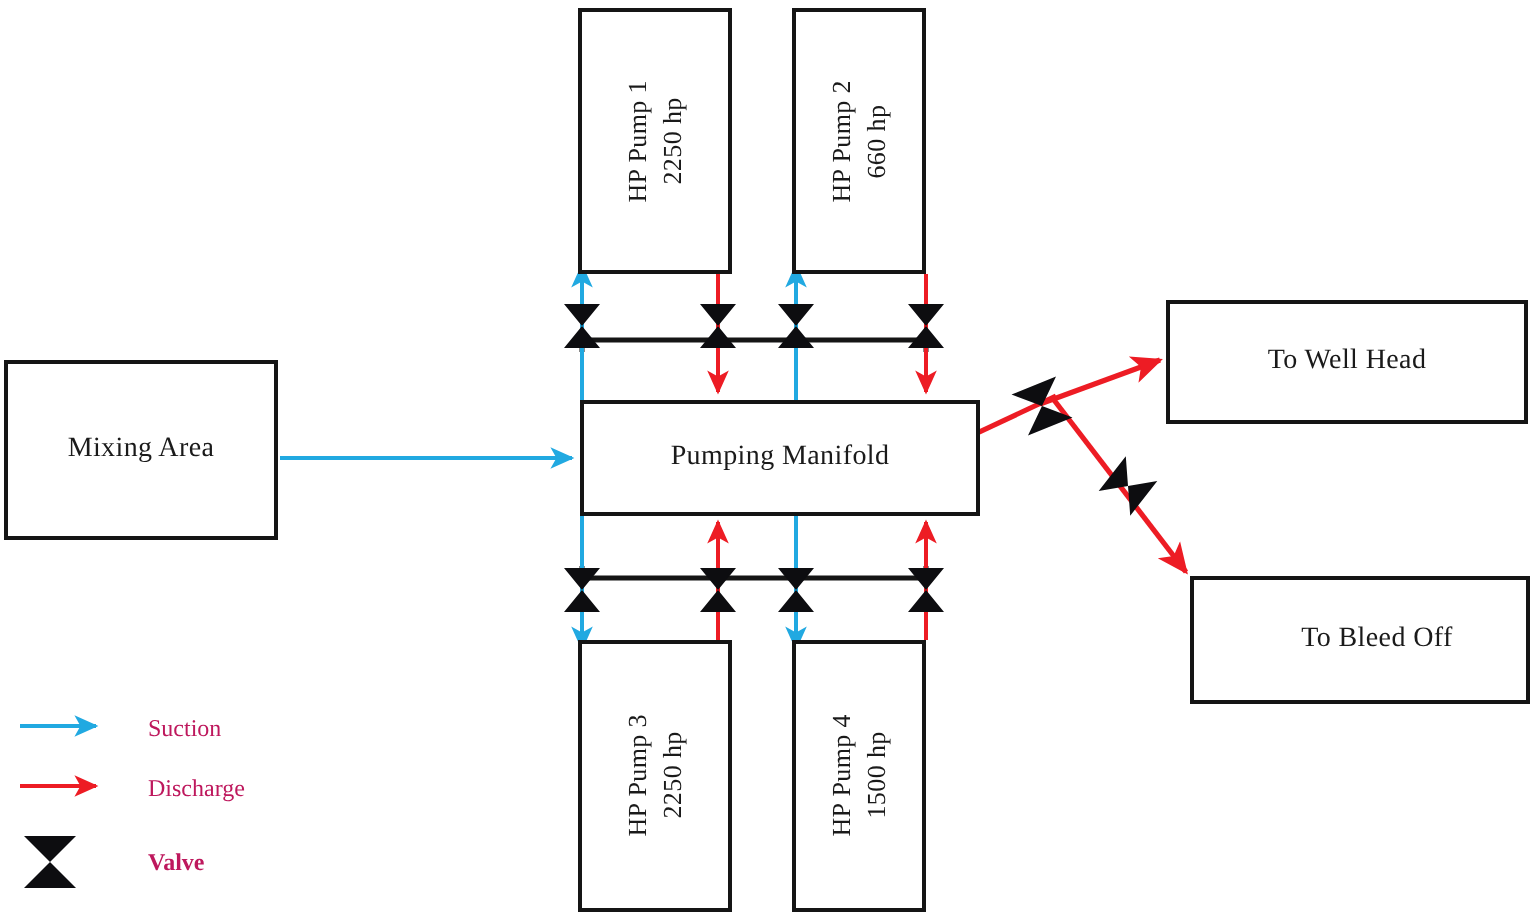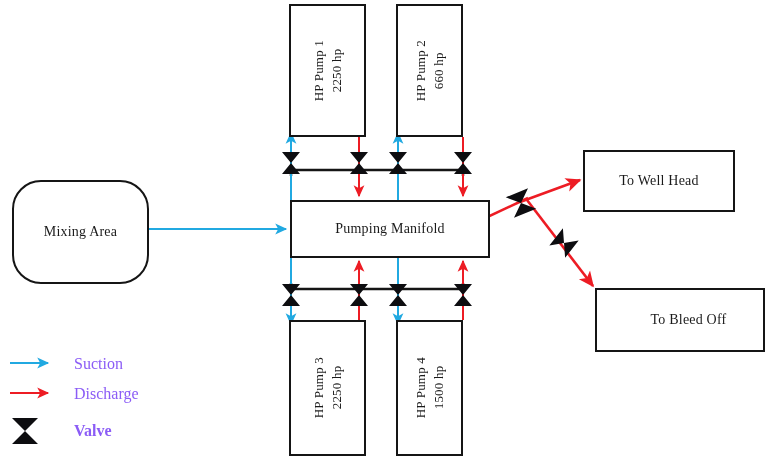--- a/index.html
+++ b/index.html
@@ -53,22 +53,22 @@
     top: 350px;
     width: 200px;
   }
   .legend-row {
     position: absolute;
     height: 22px;
     display: flex;
     align-items: center;
   }
   .legend-text {
-    font-size: 16px;
-    color: #8b5cf6;
+    font-size: 12px;
+    color: #be185d;
     margin-left: 10px;
     white-space: nowrap;
   }
 </style>
 </head>
 <body>
 
 <div id="diagram-root">
 
   <svg id="vector-layer" viewBox="0 0 767 458">
@@ -142,29 +142,29 @@
       <path d="M553,233 L575,233 L564,243 Z M553,253 L575,253 L564,243 Z" fill="#0d0d10"></path>
     </g>
 
     <line x1="10" y1="363" x2="48" y2="363" stroke="#21a9e1" stroke-width="2" marker-end="url(#arrow-blue)"></line>
     <line x1="10" y1="393" x2="48" y2="393" stroke="#ed1c24" stroke-width="2" marker-end="url(#arrow-red)"></line>
     <g>
       <path d="M12,418 L38,418 L25,431 Z M12,444 L38,444 L25,431 Z" fill="#0d0d10"></path>
     </g>
   </svg>
 
-  <div class="node-box" style="left:12px; top:180px; width:137px; height:104px;border-radius:29px;">
+  <div class="node-box" style="left:2px; top:180px; width:137px; height:90px;">
     <span class="node-label">Mixing Area</span>
   </div>
 
   <div class="node-box" style="left:290px; top:200px; width:200px; height:58px;">
     <span class="node-label">Pumping Manifold</span>
   </div>
 
-  <div class="node-box" style="left:583px; top:150px; width:152px; height:62px;">
+  <div class="node-box" style="left:583px; top:150px; width:181px; height:62px;">
     <span class="node-label">To Well Head</span>
   </div>
 
   <div class="node-box" style="left:595px; top:288px; width:170px; height:64px;padding-left:17px;">
     <span class="node-label">To Bleed Off</span>
   </div>
 
   <div class="node-box pump-box" style="left:289px; top:4px; width:77px; height:133px;">
     <span class="node-label">HP Pump 1
 2250 hp</span>

